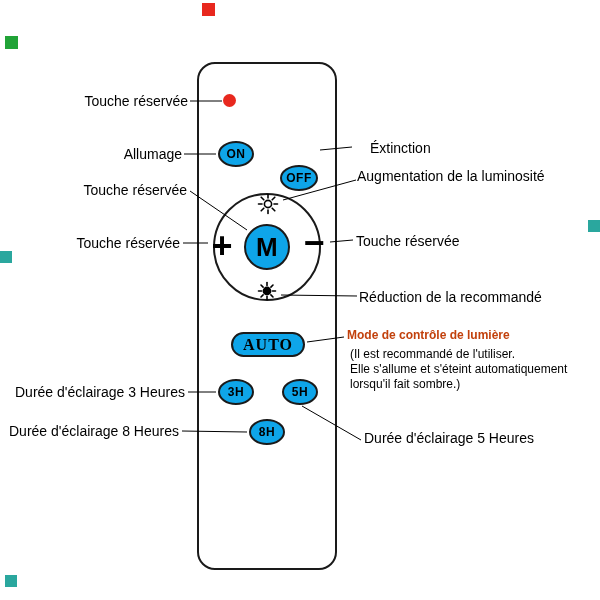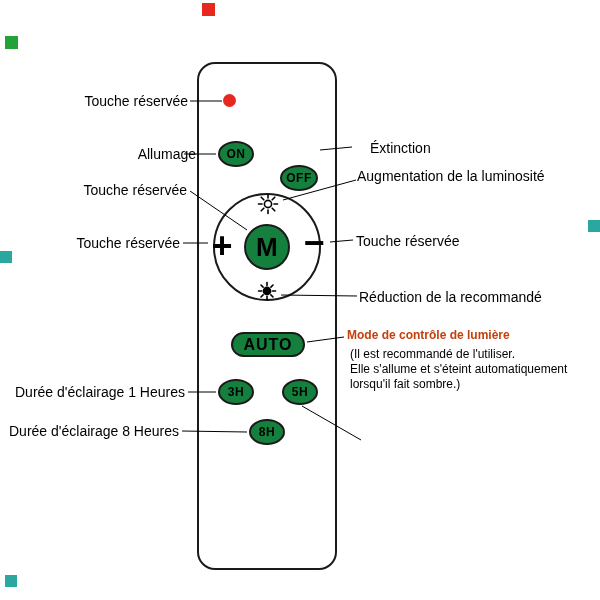--- a/index.html
+++ b/index.html
@@ -10,39 +10,39 @@
   .overlay{position:absolute;left:0;top:0;width:600px;height:600px;pointer-events:none;}
   .remote{
     position:absolute;left:197px;top:62px;width:140px;height:508px;
     background:#fff;border:2px solid #1a1a1a;border-radius:18px;box-sizing:border-box;
   }
   .red-dot{
     position:absolute;left:223px;top:94px;width:13px;height:13px;border-radius:50%;
     background:#e8281e;
   }
   .btn{
-    position:absolute;box-sizing:border-box;border:2px solid #1a1a1a;background:#15803d;
+    position:absolute;box-sizing:border-box;border:2px solid #1a1a1a;background:#0ea5e9;
     display:flex;align-items:center;justify-content:center;
     font-weight:bold;font-size:12px;letter-spacing:0.5px;
   }
   .oval{border-radius:50%;}
   .big-circle{
     position:absolute;left:213px;top:193px;width:108px;height:108px;border-radius:50%;
     border:2px solid #1a1a1a;background:#fff;box-sizing:border-box;
   }
   .m-btn{
     left:244px;top:224px;width:46px;height:46px;border-radius:50%;font-size:26px;
   }
   .sign{
     position:absolute;display:flex;align-items:center;justify-content:center;
     font-weight:bold;font-size:36px;line-height:1;
   }
   .auto-btn{
     left:231px;top:332px;width:74px;height:25px;border-radius:13px;
-    font-size:16px;letter-spacing:1px;
+    font-size:16px;letter-spacing:1px;font-family:Liberation Serif, serif;
   }
   .sun{position:absolute;}
   .lbl{
     position:absolute;font-size:14px;white-space:nowrap;line-height:16px;
   }
   .lbl.right-align{text-align:right;}
   .mode-title{
     position:absolute;font-size:12px;font-weight:bold;color:#c2410c;white-space:nowrap;
   }
   .mode-desc{
@@ -113,36 +113,37 @@
     </g>
   </svg>
 
   <div class="btn auto-btn">AUTO</div>
 
   <div class="btn oval" style="left:218px;top:379px;width:36px;height:26px;">3H</div>
   <div class="btn oval" style="left:282px;top:379px;width:36px;height:26px;">5H</div>
   <div class="btn oval" style="left:249px;top:419px;width:36px;height:26px;">8H</div>
 
   <div class="lbl right-align" style="right:412px;top:93px;">Touche réservée</div>
-  <div class="lbl right-align" style="right:404px;top:146px;text-align:center;">Allumage</div>
+  <div class="lbl right-align" style="right:418px;top:146px;text-align:center;">Allumage</div>
   <div class="lbl right-align" style="right:413px;top:182px;">Touche réservée</div>
   <div class="lbl right-align" style="right:420px;top:235px;">Touche réservée</div>
-  <div class="lbl right-align" style="right:415px;top:384px;">Durée d'éclairage 1 Heures</div>
+  <div class="lbl right-align" style="right:415px;top:384px;">Durée d'éclairage 3 Heures</div>
   <div class="lbl right-align" style="right:421px;top:423px;">Durée d'éclairage 8 Heures</div>
 
   <div class="lbl" style="left:354px;top:140px;margin-left:16px;">Éxtinction</div>
   <div class="lbl" style="left:357px;top:168px;">Augmentation de la luminosité</div>
   <div class="lbl" style="left:356px;top:233px;">Touche réservée</div>
   <div class="lbl" style="left:359px;top:289px;">Réduction de la recommandé</div>
 
   <div class="mode-title" style="left:347px;top:328px;">Mode de contrôle de lumière</div>
   <div class="mode-desc" style="left:350px;top:347px;">(Il est recommandé de l'utiliser.</div>
   <div class="mode-desc" style="left:350px;top:377px;">lorsqu'il fait sombre.)</div>
   <div class="mode-desc" style="left:350px;top:362px;">Elle s'allume et s'éteint automatiquement</div>
 
+  <div class="lbl" style="left:364px;top:430px;">Durée d'éclairage 5 Heures</div>
 
   <div class="marker" style="left:202px;top:3px;width:13px;height:13px;background:#e8281e;"></div>
   <div class="marker" style="left:5px;top:36px;width:13px;height:13px;background:#21a337;"></div>
   <div class="marker" style="left:0px;top:251px;width:12px;height:12px;background:#2aa79e;"></div>
   <div class="marker" style="left:588px;top:220px;width:12px;height:12px;background:#2aa79e;"></div>
   <div class="marker" style="left:5px;top:575px;width:12px;height:12px;background:#2aa79e;"></div>
 
 </div>
 
 </body></html>

